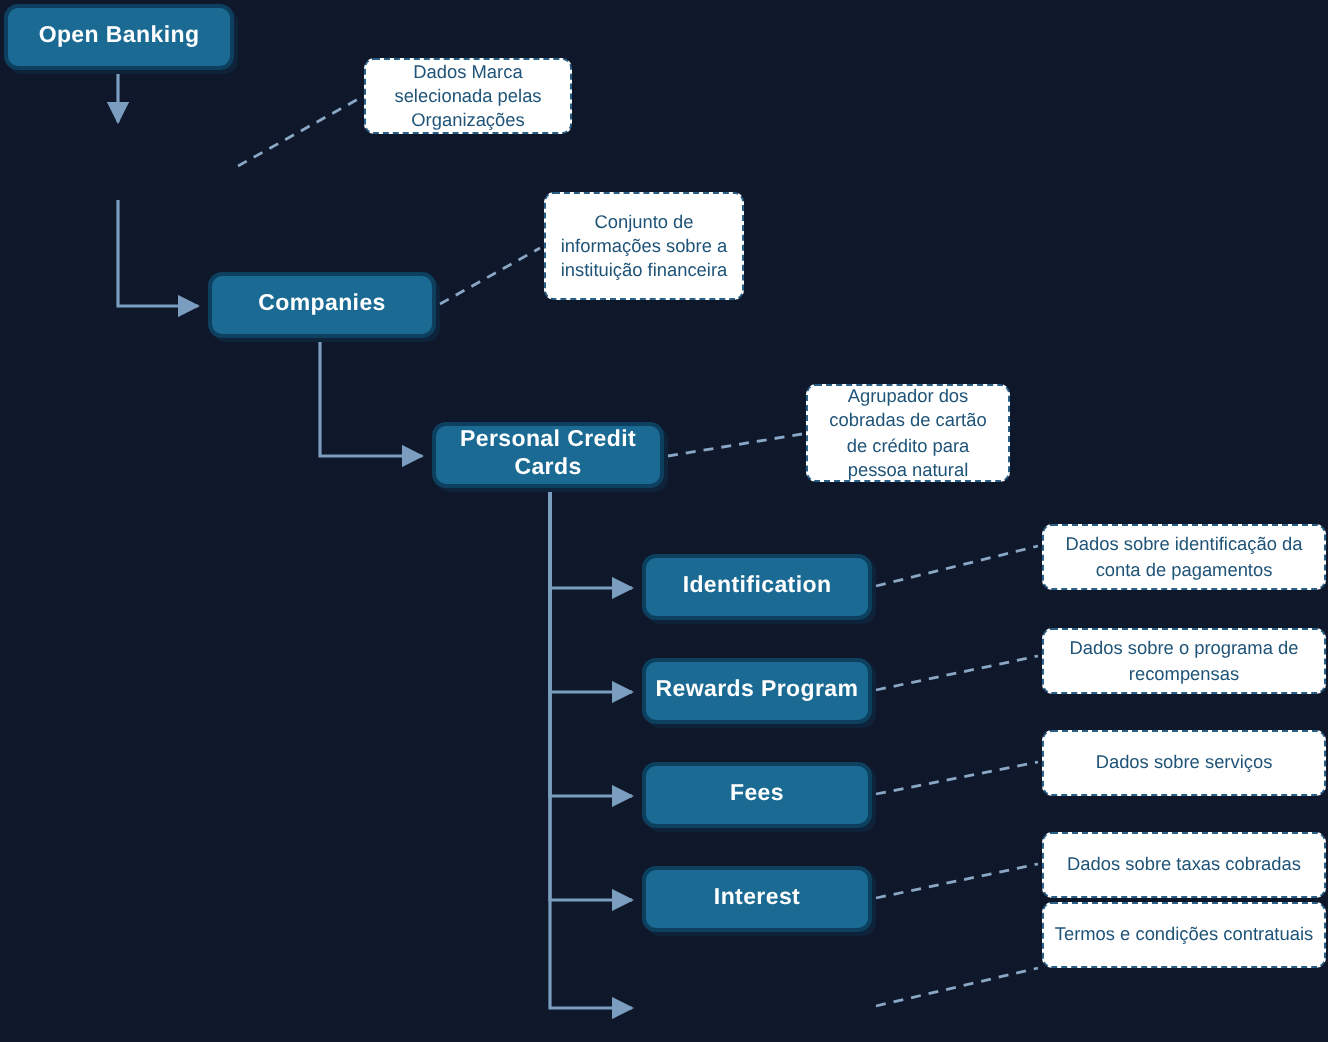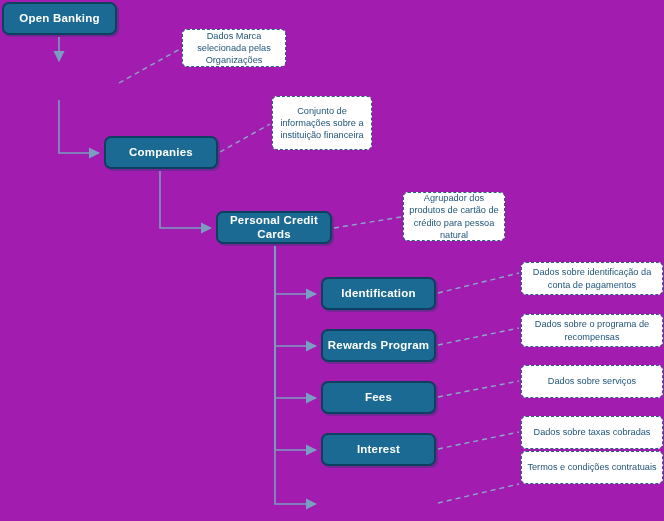--- a/index.html
+++ b/index.html
@@ -8,21 +8,21 @@
     padding: 0;
     background: #ffffff;
   }
   body {
     font-family: "Liberation Sans", sans-serif;
   }
   #diagram-canvas {
     position: relative;
     width: 664px;
     height: 521px;
-    background: #a21caf;
+    background: #0f172a;
     overflow: hidden;
   }
   #edge-layer {
     position: absolute;
     left: 0;
     top: 0;
     width: 664px;
     height: 521px;
     pointer-events: none;
   }
@@ -118,21 +118,21 @@
 
   <div class="note" style="left:182px; top:29px; width:104px; height:38px;text-align:center;">
     <span class="note-text">Dados Marca selecionada pelas Organizações</span>
   </div>
 
   <div class="note" style="left:272px; top:96px; width:100px; height:54px;">
     <span class="note-text">Conjunto de informações sobre a instituição financeira</span>
   </div>
 
   <div class="note" style="left:403px; top:192px; width:102px; height:49px;">
-    <span class="note-text">Agrupador dos produtos de cartão de crédito para pessoa natural</span>
+    <span class="note-text">Agrupador dos cobradas de cartão de crédito para pessoa natural</span>
   </div>
 
   <div class="note" style="left:521px; top:262px; width:142px; height:33px;">
     <span class="note-text">Dados sobre identificação da conta de pagamentos</span>
   </div>
 
   <div class="note" style="left:521px; top:314px; width:142px; height:33px;">
     <span class="note-text">Dados sobre o programa de recompensas</span>
   </div>
 

